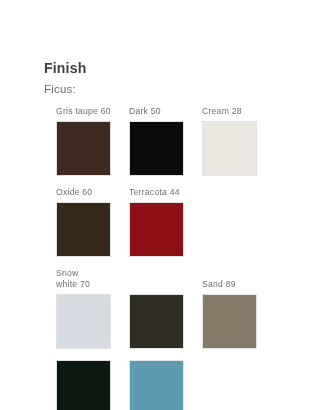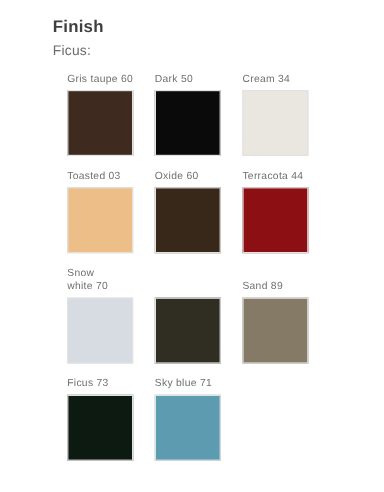--- a/index.html
+++ b/index.html
@@ -21,20 +21,21 @@
     width: 319px;
     height: 410px;
     box-sizing: border-box;
     padding: 0;
     background: #ffffff;
   }
 
   
   .header {
     padding: 14px 0 0 44px;
+    margin-top: 46px;
   }
   .title {
     font-size: 14px;
     font-weight: bold;
     color: #3f3f3f;
     letter-spacing: 0.2px;
     line-height: 17px;
     margin: 0 0 5px 0;
   }
   .subtitle {
@@ -99,29 +100,25 @@
   <div class="swatch-row">
         <div class="swatch-cell">
           <div class="swatch-label">Gris taupe 60</div>
           <div class="swatch-chip" style="background-color: rgb(62, 42, 30);"></div>
         </div>
         <div class="swatch-cell">
           <div class="swatch-label">Dark 50</div>
           <div class="swatch-chip" style="background-color: rgb(10, 10, 10);"></div>
         </div>
         <div class="swatch-cell">
-          <div class="swatch-label">Cream 34</div>
+          <div class="swatch-label">Cream 28</div>
           <div class="swatch-chip" style="background-color: rgb(234, 231, 224);"></div>
         </div>
       </div>
       <div class="swatch-row">
-        <div class="swatch-cell">
-          <div class="swatch-label">Toasted 03</div>
-          <div class="swatch-chip" style="background-color: rgb(237, 190, 135);"></div>
-        </div>
         <div class="swatch-cell">
           <div class="swatch-label">Oxide 60</div>
           <div class="swatch-chip" style="background-color: rgb(55, 40, 25);"></div>
         </div>
         <div class="swatch-cell">
           <div class="swatch-label">Terracota 44</div>
           <div class="swatch-chip" style="background-color: rgb(140, 15, 20);"></div>
         </div>
       </div>
       <div class="swatch-row">
@@ -133,23 +130,21 @@
         <div class="swatch-cell">
           <div class="swatch-chip" style="background-color: rgb(48, 45, 34);"></div>
         </div>
         <div class="swatch-cell">
           <div class="swatch-label">Sand 89</div>
           <div class="swatch-chip" style="background-color: rgb(132, 122, 102);"></div>
         </div>
       </div>
       <div class="swatch-row">
         <div class="swatch-cell">
-          <div class="swatch-label">Ficus 73</div>
           <div class="swatch-chip" style="background-color: rgb(13, 26, 18);"></div>
         </div>
         <div class="swatch-cell">
-          <div class="swatch-label">Sky blue 71</div>
           <div class="swatch-chip" style="background-color: rgb(93, 156, 176);"></div>
         </div>
       </div>
     </div>
 
 </div>
 
 </body></html>

